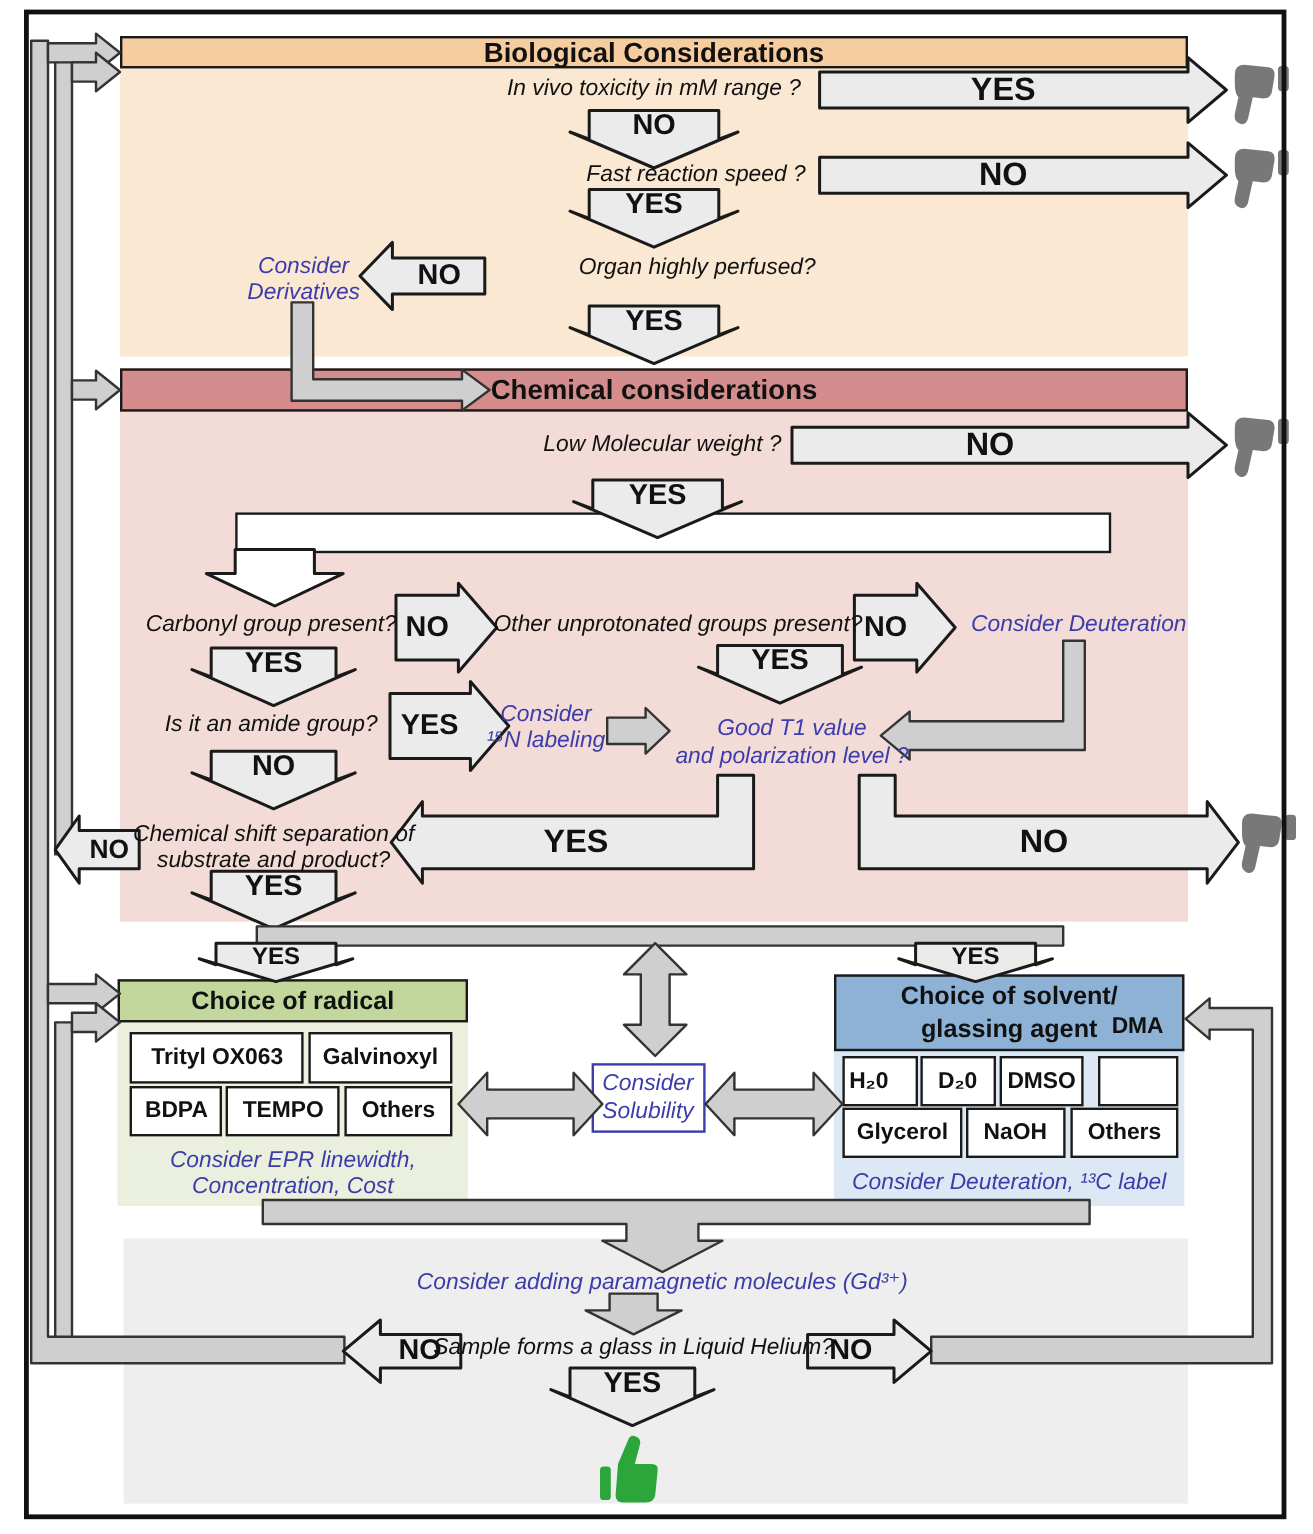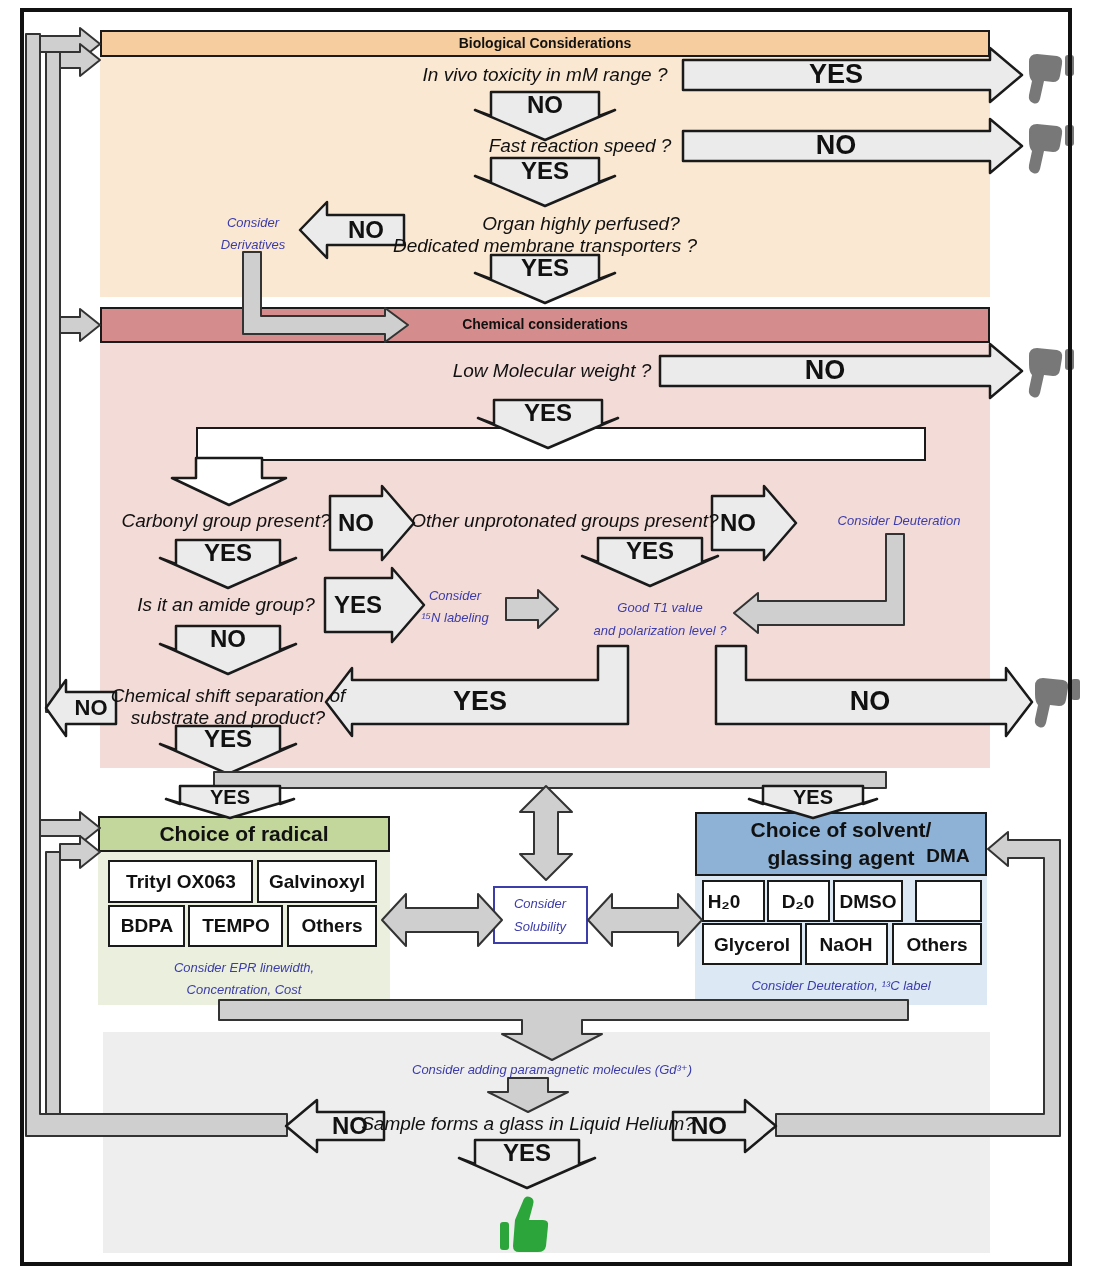--- a/index.html
+++ b/index.html
@@ -3,23 +3,23 @@
 <meta charset="utf-8">
 <style>
   html,body{margin:0;padding:0;background:#fff;font-family:"Liberation Sans","DejaVu Sans",sans-serif;}
   .stage{position:relative;width:1094px;height:1278px;background:#fff;overflow:hidden;}
   .frame{position:absolute;left:20px;top:8px;width:1052px;height:1258px;border:4px solid #111;box-sizing:border-box;}
   .bg{position:absolute;}
   .hdr{position:absolute;border:2px solid #1a1a1a;box-sizing:border-box;}
   .box{position:absolute;background:#fff;border:2px solid #1a1a1a;box-sizing:border-box;}
   .t{position:absolute;transform:translate(-50%,-50%);white-space:nowrap;line-height:1.1;color:#111;}
   .q{font-style:italic;font-size:19px;}
-  .bq{font-style:italic;font-size:13px;color:#3c3caa;}
+  .bq{font-style:italic;font-size:19px;color:#3c3caa;}
   .lbl{font-weight:bold;}
-  .ttl{font-weight:bold;font-size:14px;}
+  .ttl{font-weight:bold;font-size:23px;}
   .bxl{font-weight:bold;font-size:19px;}
   svg.layer{position:absolute;left:0;top:0;pointer-events:none;}
   .ar{fill:#ebebeb;stroke:#1a1a1a;stroke-width:2.5;stroke-linejoin:round;}
   .cn{fill:#cfcfcf;stroke:#333;stroke-width:2;stroke-linejoin:round;}
   .wh{fill:#fff;stroke:#1a1a1a;stroke-width:2.5;stroke-linejoin:round;}
   .solub{position:absolute;background:#fff;border:2px solid #3c3caa;box-sizing:border-box;}
 </style>
 </head>
 <body>
 
@@ -122,21 +122,20 @@
   </svg>
 
   <div class="t ttl" style="left:545px;top:44px;">Biological Considerations</div>
   <div class="t q" style="left:545px;top:75px;">In  vivo toxicity in mM range ?</div>
   <div class="t lbl" style="left:836px;top:75px;font-size:27px;">YES</div>
   <div class="t lbl" style="left:545px;top:105px;font-size:24px;">NO</div>
   <div class="t q" style="left:545px;top:146px;margin-left:35px;">Fast reaction speed ?</div>
   <div class="t lbl" style="left:836px;top:146px;font-size:27px;">NO</div>
   <div class="t lbl" style="left:545px;top:171px;font-size:24px;">YES</div>
   <div class="t q" style="left:545px;top:224px;margin-left:36px;">Organ highly perfused?</div>
-  <div class="t q" style="left:545px;top:246px;">Dedicated membrane transporters ?</div>
   <div class="t lbl" style="left:366px;top:230px;font-size:24px;">NO</div>
   <div class="t bq" style="left:253px;top:223px;">Consider</div>
   <div class="t bq" style="left:253px;top:245px;">Derivatives</div>
   <div class="t lbl" style="left:545px;top:268px;font-size:24px;">YES</div>
 
   <div class="t ttl" style="left:545px;top:325px;">Chemical considerations</div>
   <div class="t q" style="left:552px;top:371px;">Low Molecular weight ?</div>
   <div class="t lbl" style="left:825px;top:371px;font-size:27px;">NO</div>
   <div class="t lbl" style="left:548px;top:413px;font-size:24px;">YES</div>
   <div class="t q" style="left:226px;top:521px;">Carbonyl group present?</div>

